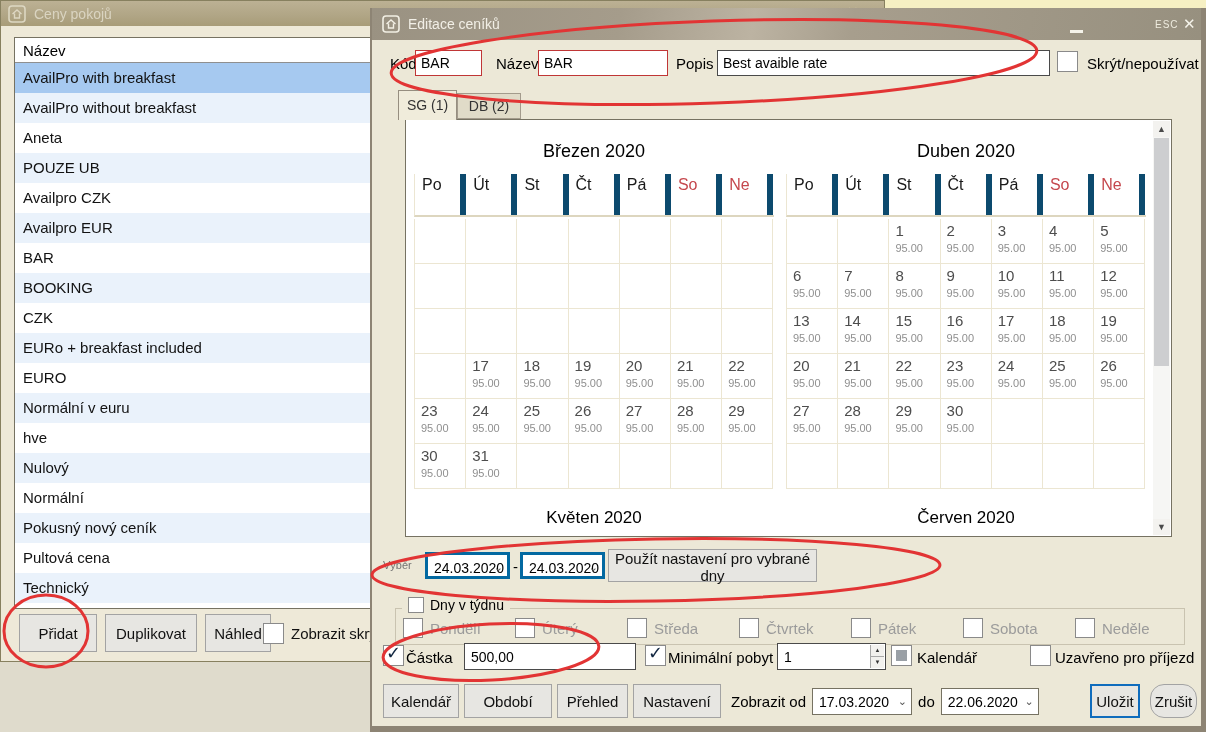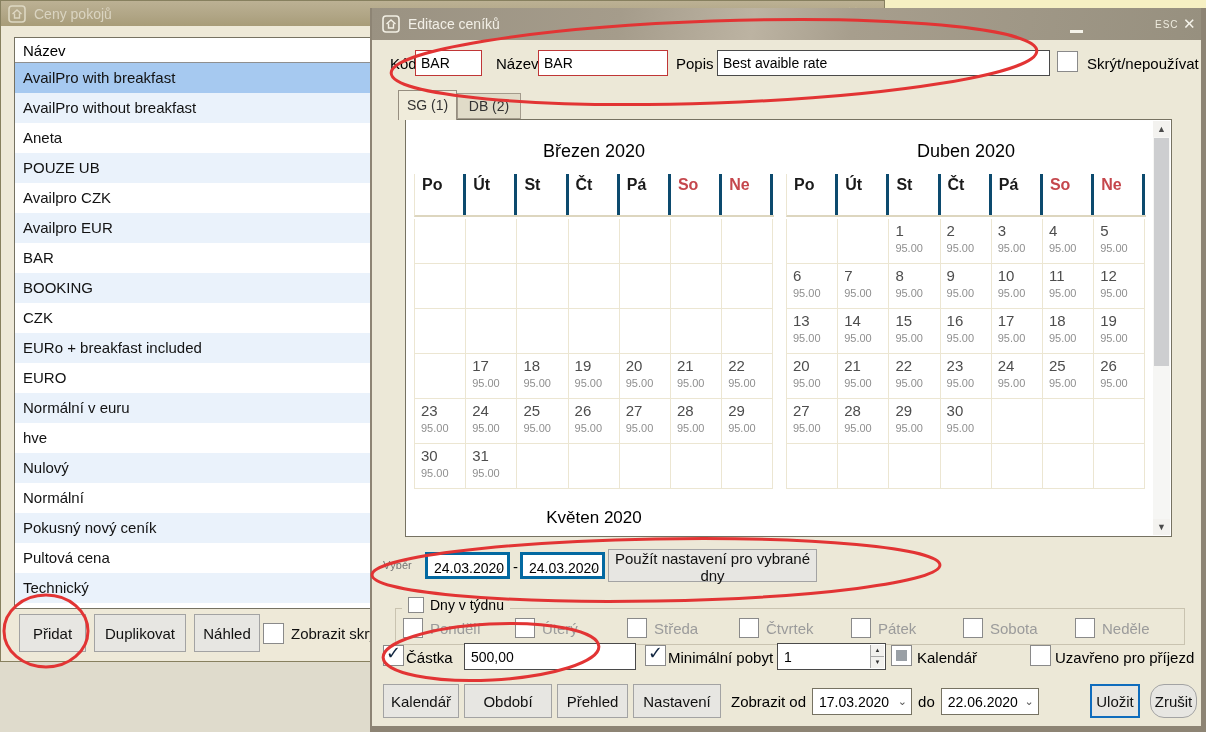--- a/index.html
+++ b/index.html
@@ -21,21 +21,21 @@
            background:#fff; border:1px solid #767262; overflow:hidden; }
   .lhead { height:25px; line-height:25px; padding-left:8px; font-size:15px; color:#000;
            border-bottom:1px solid #8f8f8f; background:#fff; }
   .lrow  { height:30px; line-height:30px; padding-left:8px; font-size:15px; color:#121212; background:#fff; }
   .lrow.alt { background:#eaf2fb; }
   .lrow.sel { background:#a6c9f0; }
 
   .lbtns { position:absolute; left:18px; top:613px; height:38px; display:flex; align-items:center; }
   .btn { background:#e7e6e2; border:1px solid #a3a3a3; font-size:15px; color:#111; cursor:default; }
   .lbtn { height:38px; }
-  .lb0 { width:67px; } .lb1 { width:92px; margin-left:8px; } .lb2 { width:66px; margin-left:8px; }
+  .lb0 { width:78px; } .lb1 { width:92px; margin-left:8px; } .lb2 { width:66px; margin-left:8px; }
 
   .cb { display:inline-block; width:21px; height:21px; background:#fff;
         border:1px solid #8a8a8a; position:relative; flex:none; }
   .cb .ck  { position:absolute; left:2px; top:-4px; font-size:18px; color:#10253f; }
   .cb .ind { position:absolute; left:4px; top:4px; width:11px; height:11px; background:#9aa0a6; }
   .cbs { width:16px; height:16px; }
   .cbm { width:20px; height:20px; }
   .showhid-lbl { margin-left:7px; font-size:15px; color:#111; }
   .lbtns .cb { margin-left:22px; }
 
@@ -64,21 +64,21 @@
                   border:1px solid #a39b8c; line-height:24px; }
 
   .calpanel { position:absolute; left:33px; top:111px; width:767px; height:418px;
               background:#fff; border:1px solid #767262; }
   .month { position:absolute; top:0; width:360px; height:370px; }
   .m0 { left:8px; } .m1 { left:380px; }
   .mtitle { position:absolute; top:21px; width:100%; text-align:center; font-size:18px; color:#000; }
   .wkrow { position:absolute; left:0; top:54px; width:360px; height:43px; display:flex;
            border-left:1px solid #ece6d2; border-bottom:2px solid #ddd6bf; }
   .wd { width:51.2px; height:100%; font-size:16px; color:#1a1a1a; padding:2px 0 0 7px;
-        border-right:3px solid #0c4a6e;font-weight:bold; }
+        border-right:6px solid #0c4a6e; }
   .wd.wkend { color:#c5474d; }
   .grid { position:absolute; left:0; top:99px; width:360px; display:flex; flex-wrap:wrap;
           border-left:1px solid #ece6d2; }
   .dc { width:51.2px; height:45px; border-right:1px solid #ece6d2; border-bottom:1px solid #ece6d2;
         padding:3px 0 0 6px; }
   .dn { font-size:15px; color:#4d4d4d; }
   .dp { font-size:11px; color:#8f8f8f; margin-top:3px; }
   .nextmt { position:absolute; top:388px; width:360px; text-align:center; font-size:17px; color:#000; }
 
   .sbar { position:absolute; right:1px; top:1px; width:17px; height:414px; background:#f6f6f4; }
@@ -456,20 +456,21 @@
           <div class="dc"></div>
           <div class="dc"></div>
           <div class="dc"></div>
           <div class="dc"></div>
           <div class="dc"></div>
           <div class="dc"></div>
           <div class="dc"></div>
         </div>
     </div>
     <div class="nextmt" style="left:8px;">Květen 2020</div>
+    <div class="nextmt" style="left:380px;">Červen 2020</div>
     <div class="sbar">
       <div class="sbtn sup">▲</div>
       <div class="sthumb"></div>
       <div class="sbtn sdn">▼</div>
     </div>
   </div>
 
   <span class="vyblbl">Výběr</span>
   <div class="combo vc1">
     <span>24.03.2020</span>

